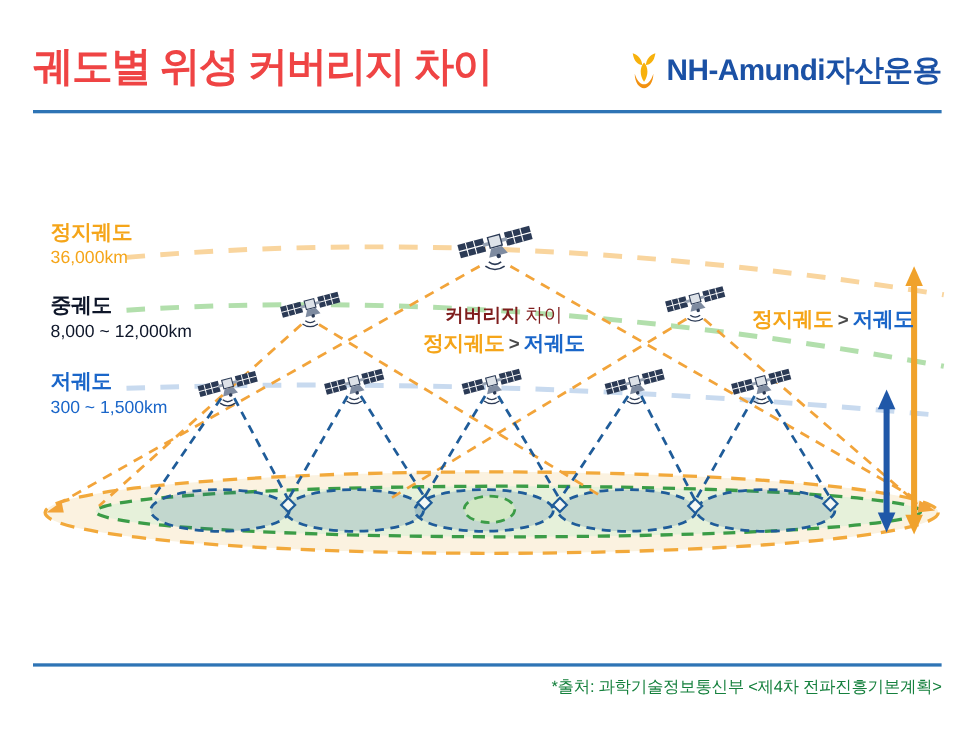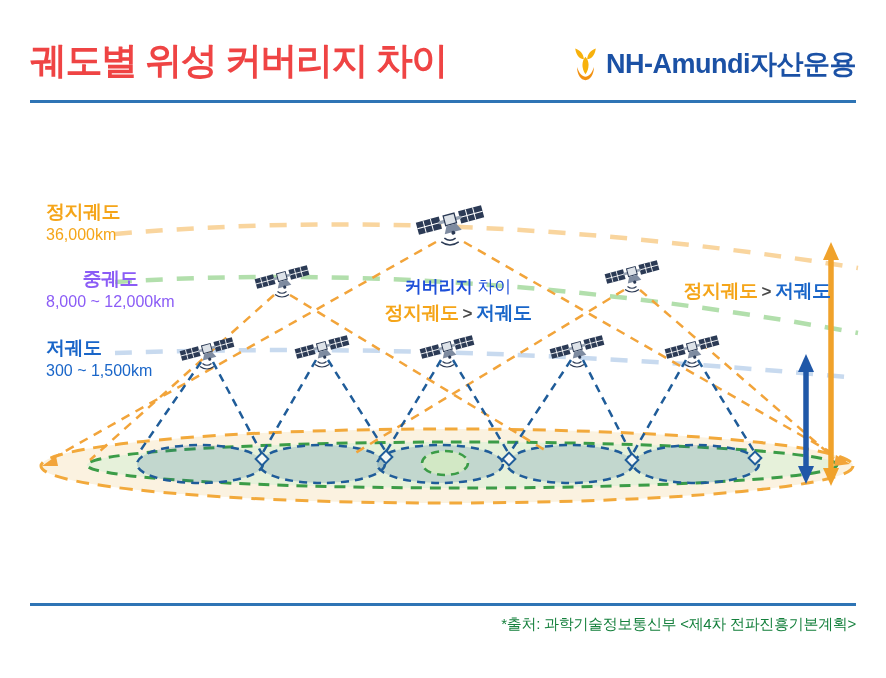--- a/index.html
+++ b/index.html
@@ -19,25 +19,25 @@
   .logo-brand{font-weight:800;}
   .logo-suffix{font-weight:700;}
   .rule{left:30px;width:826px;height:3px;background:#2E74B5;}
   .rule-top{top:100px;}
   .rule-bottom{top:603px;}
   
   .orbit-label{left:46px;line-height:1.15;white-space:nowrap;}
   .orbit-label .name{font-size:19px;font-weight:800;letter-spacing:-0.5px;}
   .orbit-label .range{font-size:16px;font-weight:500;margin-top:3px;}
   .lab-geo{color:#F5A519;}
-  .lab-meo{color:#8b5cf6;text-align:center;}
+  .lab-meo{color:#0f172a;}
   .lab-leo{color:#1A66C9;}
   
   .annotation{width:190px;text-align:center;line-height:1.3;white-space:nowrap;}
-  .annotation .line1{font-size:17px;color:#1d4ed8;}
+  .annotation .line1{font-size:17px;color:#7f1d1d;}
   .annotation .line1 .strong{font-weight:800;}
   .annotation .line2{font-size:19px;font-weight:800;margin-top:3px;letter-spacing:-0.5px;}
   .annotation .orb-geo{color:#F5A519;}
   .annotation .orb-leo{color:#1A66C9;}
   .annotation .cmp{color:#4A4A4A;font-weight:700;padding:0 4px;font-size:17px;}
   .ann-coverage{left:363px;top:276px;}
   .ann-latency{left:662px;top:276px;}
   
   .source{right:30px;top:615px;font-size:15px;color:#15803d;letter-spacing:-0.3px;}
   svg{display:block;}

